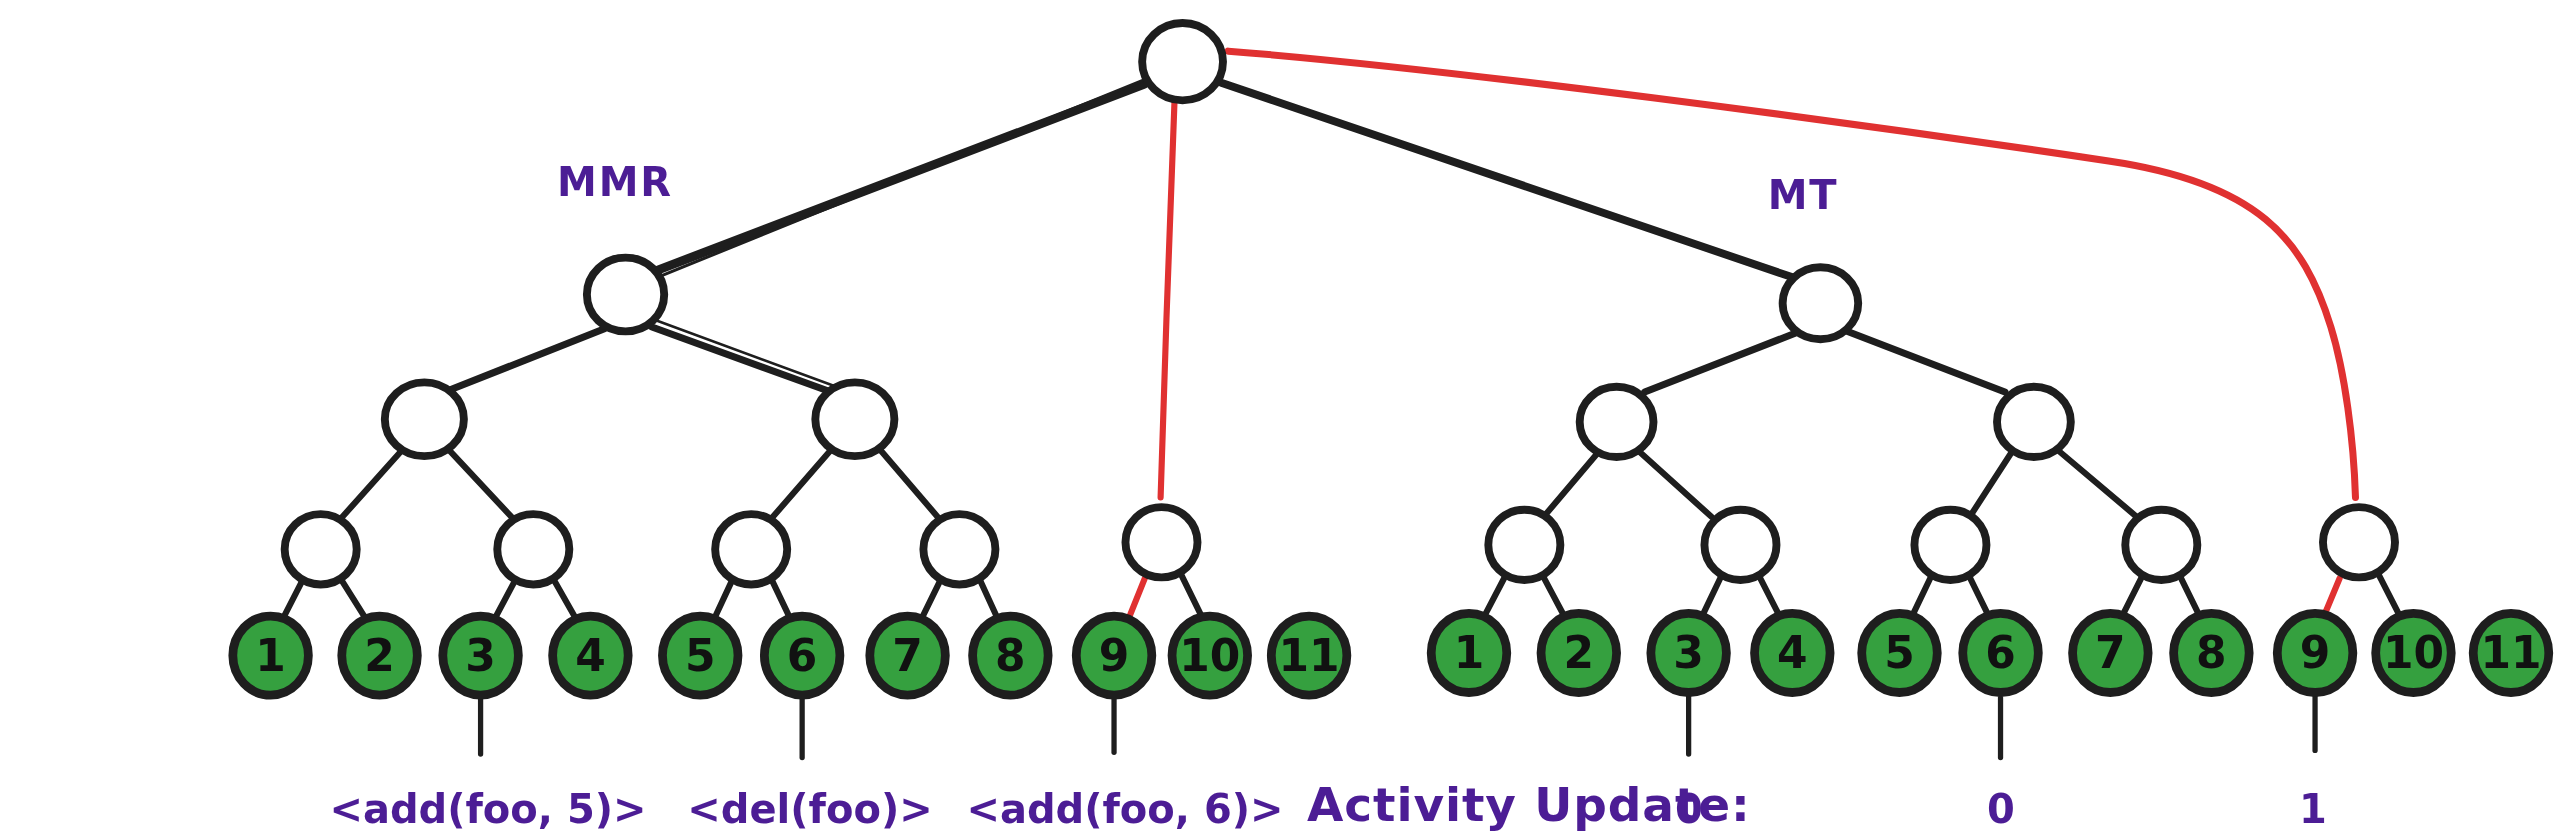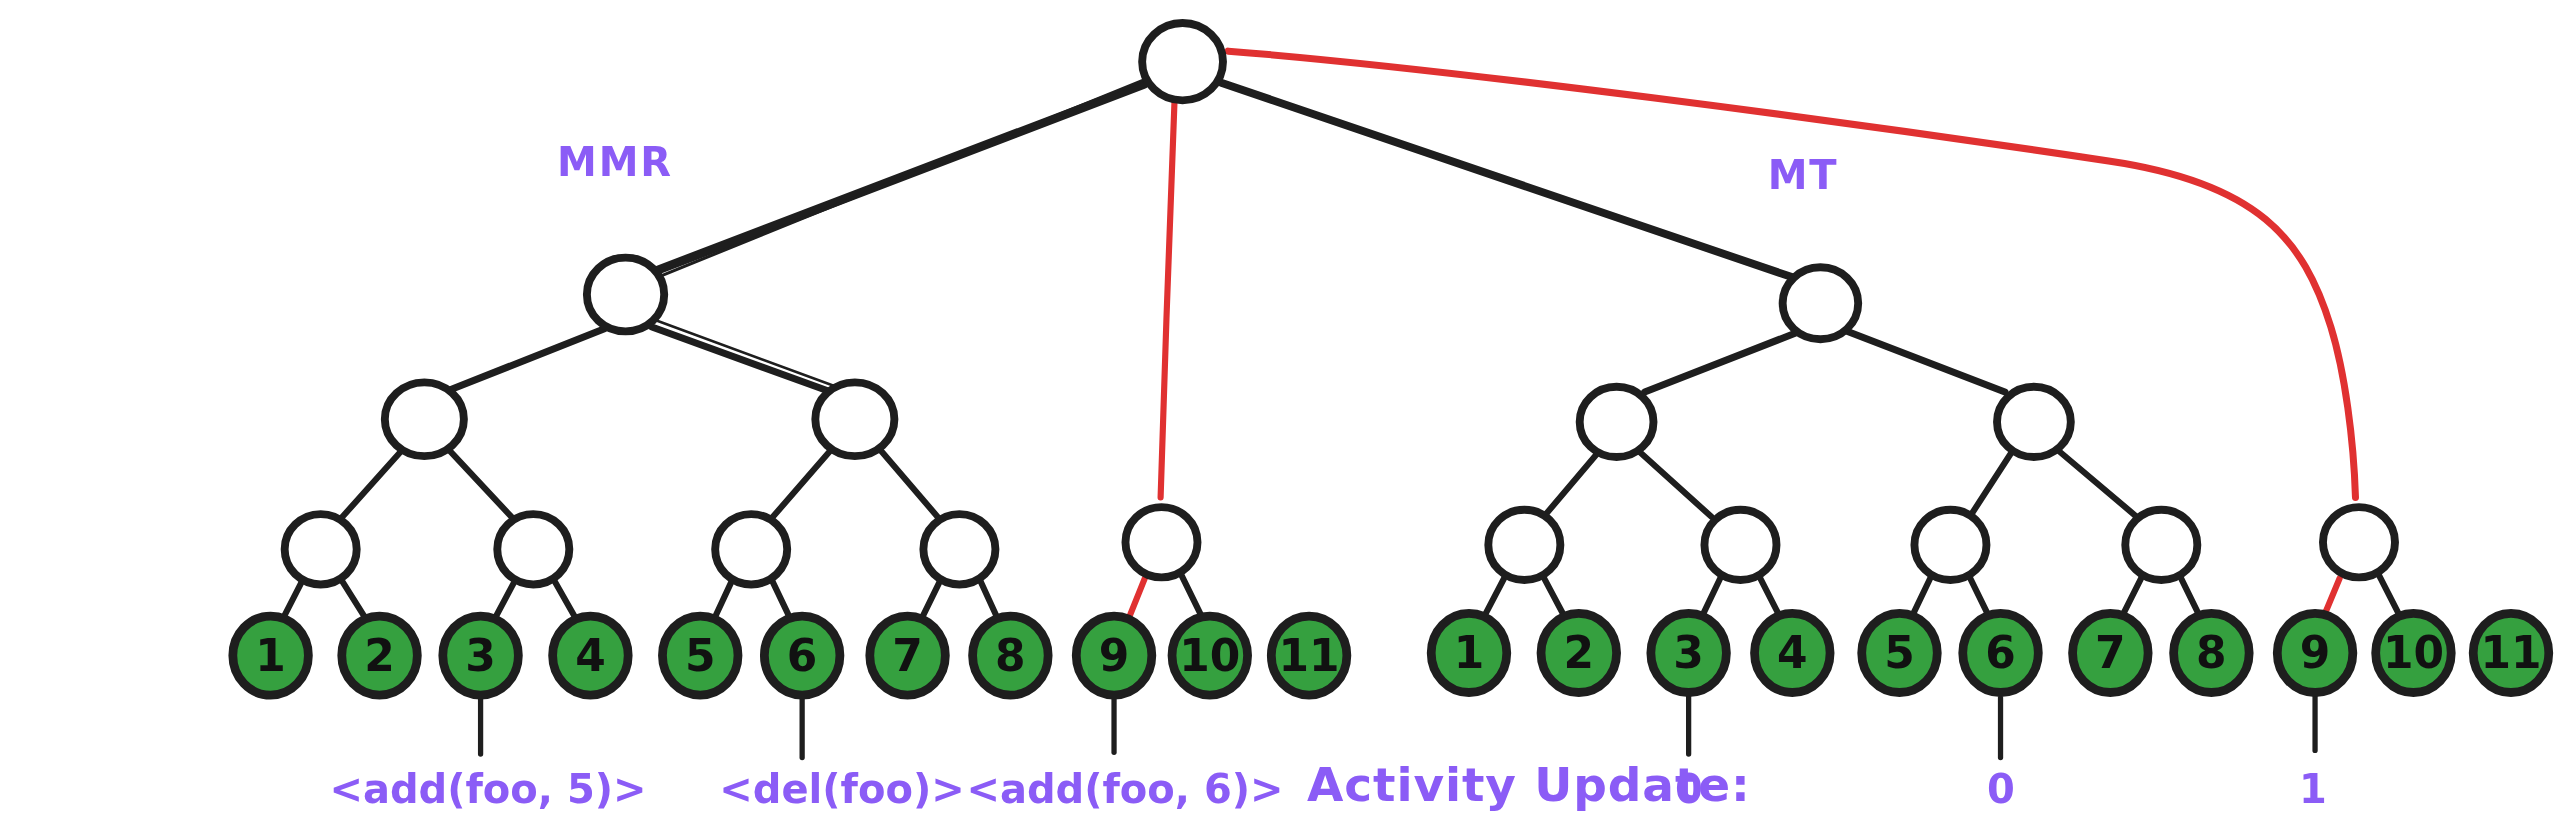--- a/index.html
+++ b/index.html
@@ -1,21 +1,21 @@
 <!DOCTYPE html>
 <html style="font-size:14px"><head>
 <meta charset="utf-8">
 <style>
   html,body{margin:0;padding:0;background:#ffffff;}
   .stage{
     position:relative;width:2576px;height:835px;background:#ffffff;overflow:hidden;
     font-family:"DejaVu Sans",sans-serif;color:#1e1e1e;
   }
   .stage svg{position:absolute;left:0;top:0;}
-  .lbl{position:absolute;white-space:pre;color:#8b5cf6;font-weight:600;}
+  .lbl{position:absolute;white-space:pre;color:#4c1d95;font-weight:600;margin-top:20px;}
   .tree-lbl{font-size:40px;transform:translateX(-50%);letter-spacing:1.8px;}
   .section-title{font-size:47px;letter-spacing:0.9px;}
   .log-entry{font-size:40px;transform:translateX(-50%);letter-spacing:0px;text-align:center;}
   .activity-value{font-size:40px;transform:translateX(-50%);}
 </style>
 </head>
 <body>
 
 <div class="stage">
   <svg id="tree-svg" width="2576" height="835" viewBox="0 0 2932 950">
@@ -126,20 +126,20 @@
       <text x="2858" y="760" text-anchor="middle" font-size="50" font-weight="600" font-family="DejaVu Sans, sans-serif" fill="#111111">11</text>
     </svg>
 
   <div class="lbl tree-lbl" style="left:615px;top:139px;">MMR</div>
   <div class="lbl tree-lbl" style="left:1803px;top:152px;">MT</div>
 
   <div class="lbl section-title" style="left:1307px;top:757px;">Activity Update:</div>
 
   <div id="annotations">
       <div class="lbl log-entry" style="left: 488px; top: 766px;">&lt;add(foo, 5)&gt;</div>
-      <div class="lbl log-entry" style="left: 842px; top: 766px;">&lt;del(foo)&gt;</div>
+      <div class="lbl log-entry" style="left: 810px; top: 766px;">&lt;del(foo)&gt;</div>
       <div class="lbl log-entry" style="left: 1125px; top: 766px;">&lt;add(foo, 6)&gt;</div>
       <div class="lbl activity-value" style="left: 1689px; top: 766px;">0</div>
       <div class="lbl activity-value" style="left: 2001px; top: 766px;">0</div>
       <div class="lbl activity-value" style="left: 2313px; top: 766px;">1</div>
     </div>
 </div>
 
 
 </body></html>

